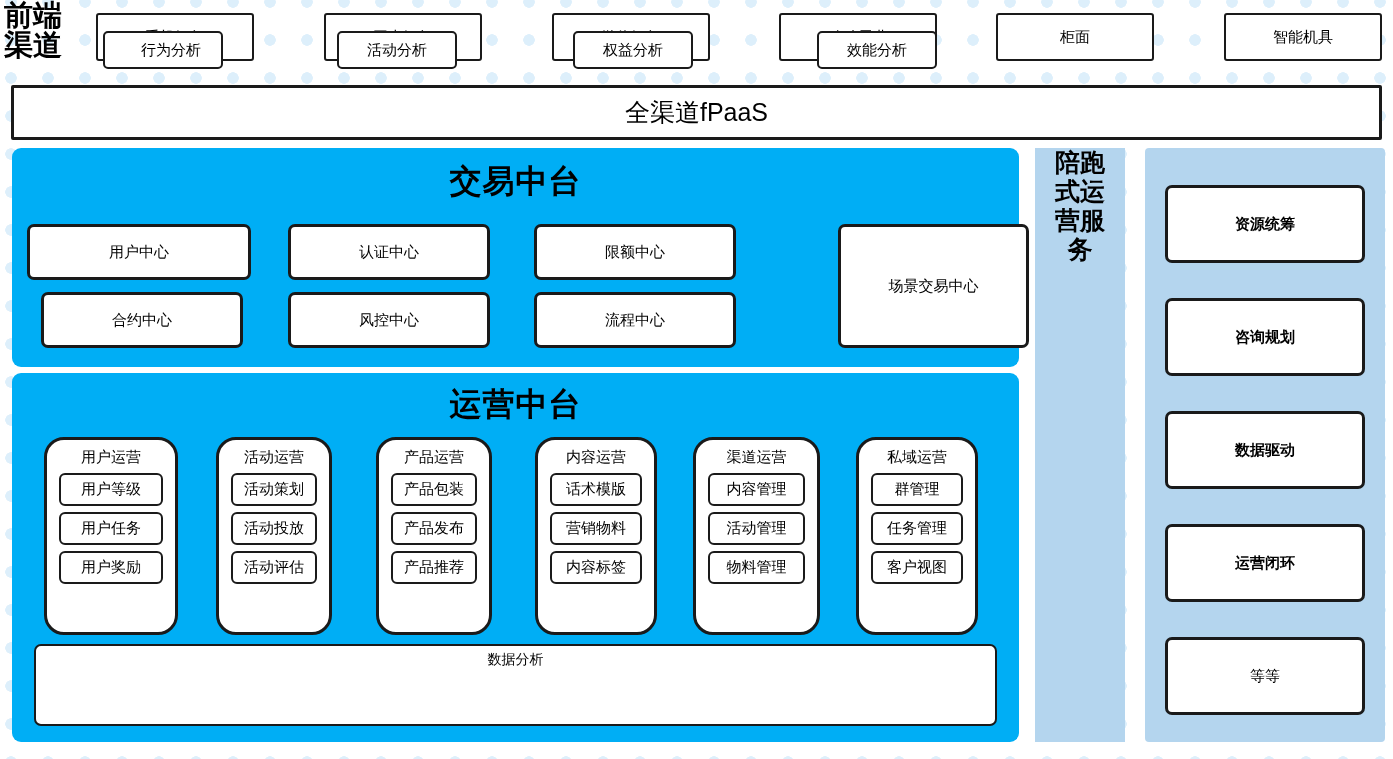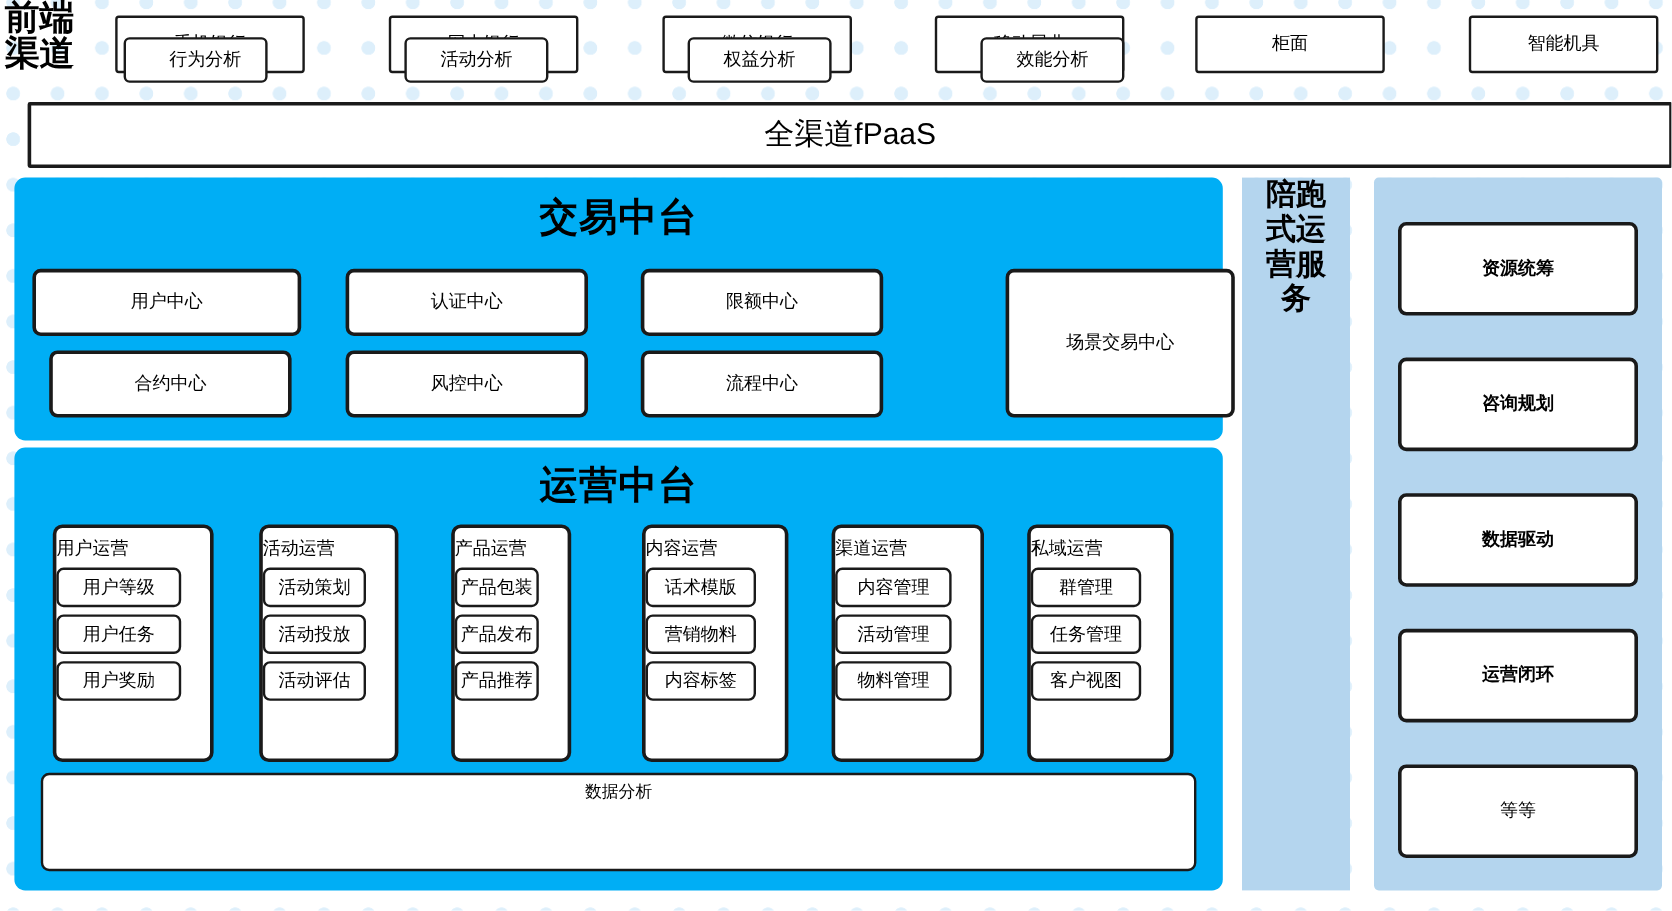--- a/index.html
+++ b/index.html
@@ -57,21 +57,20 @@
 
   
   #fpaas-bar {
     left: 11px;
     top: 85px;
     width: 1371px;
     height: 55px;
     font-size: 25px;
     border-radius: 2px;
     border-width: 3px;
-    margin-left: 12px;
   }
 
   
   .cyan-panel {
     position: absolute;
     background: #00AEF5;
     border-radius: 9px;
     box-sizing: border-box;
   }
   .panel-title {
@@ -96,26 +95,27 @@
     font-size: 15px;
     border-radius: 7px;
     border-width: 3px;
   }
 
   
   .ops-col {
     position: absolute;
     background: #ffffff;
     border: 3px solid #1a1a1a;
-    border-radius: 8px;
+    border-radius: 20px;
     box-sizing: border-box;
     top: 437px;
     height: 198px;
     display: flex;
     flex-direction: column;
+    align-items: center;
   }
   .ops-col-title {
     font-size: 15px;
     margin-top: 8px;
     margin-bottom: 6px;
     white-space: nowrap;
   }
   .ops-item {
     width: calc(100% - 24px);
     height: 33px;
@@ -275,21 +275,21 @@
     <div class="ops-item">用户奖励</div>
   </div>
 
   <div class="ops-col" style="left:216px;width:116px;">
     <div class="ops-col-title">活动运营</div>
     <div class="ops-item">活动策划</div>
     <div class="ops-item">活动投放</div>
     <div class="ops-item">活动评估</div>
   </div>
 
-  <div class="ops-col" style="left:376px;width:100px;">
+  <div class="ops-col" style="left:376px;width:116px;">
     <div class="ops-col-title">产品运营</div>
     <div class="ops-item">产品包装</div>
     <div class="ops-item">产品发布</div>
     <div class="ops-item">产品推荐</div>
   </div>
 
   <div class="ops-col" style="left:535px;width:122px;">
     <div class="ops-col-title">内容运营</div>
     <div class="ops-item">话术模版</div>
     <div class="ops-item">营销物料</div>

